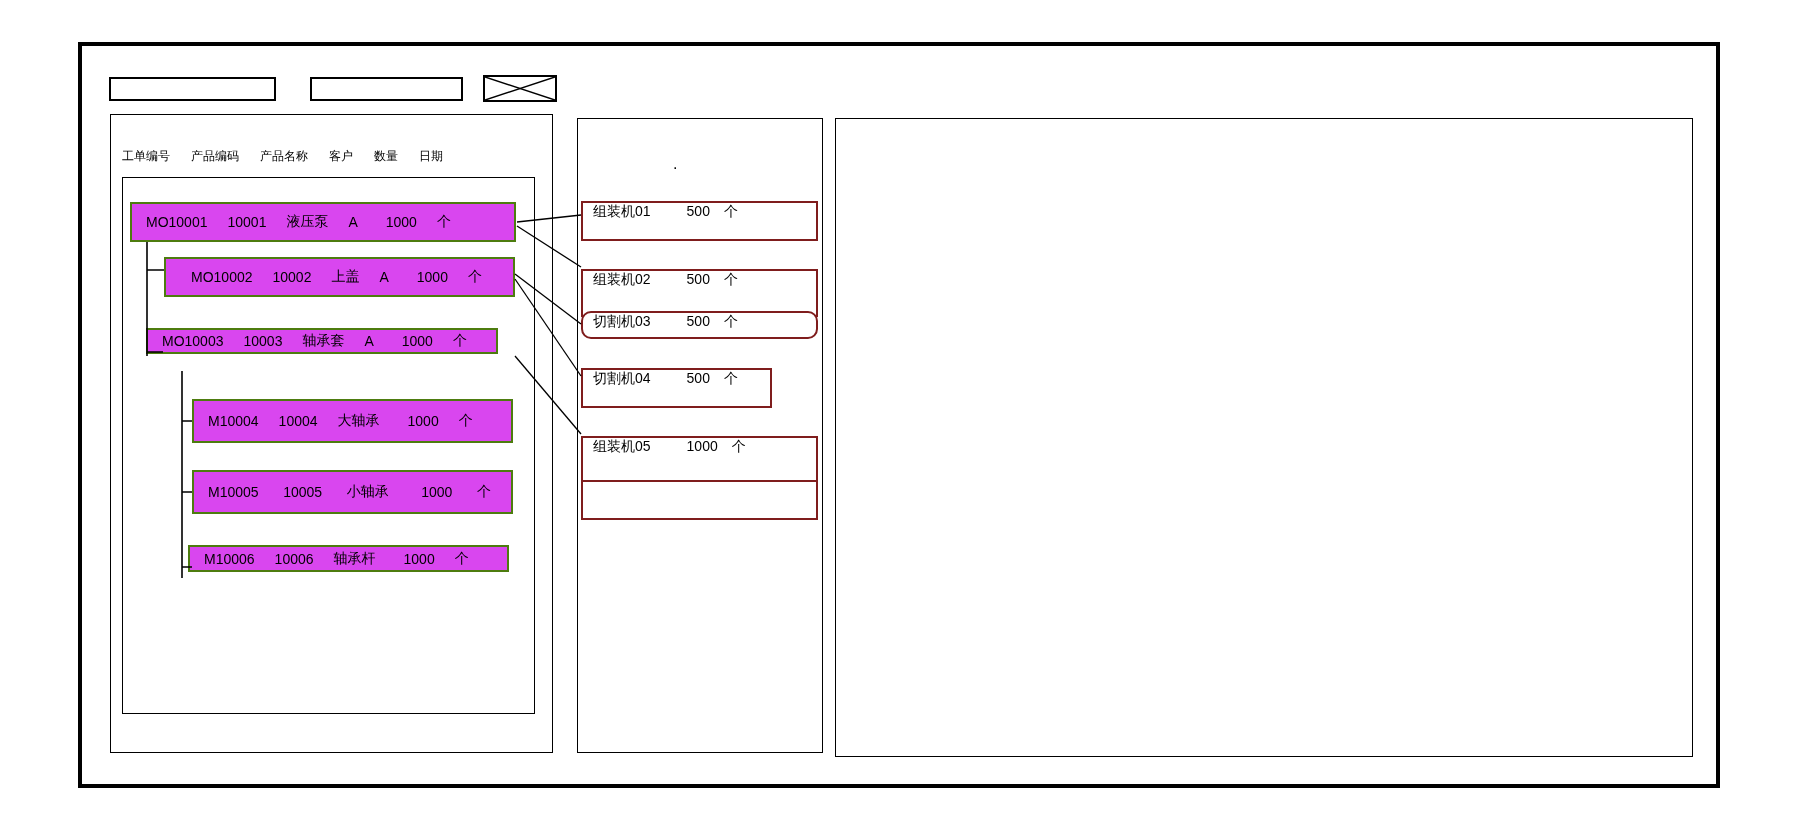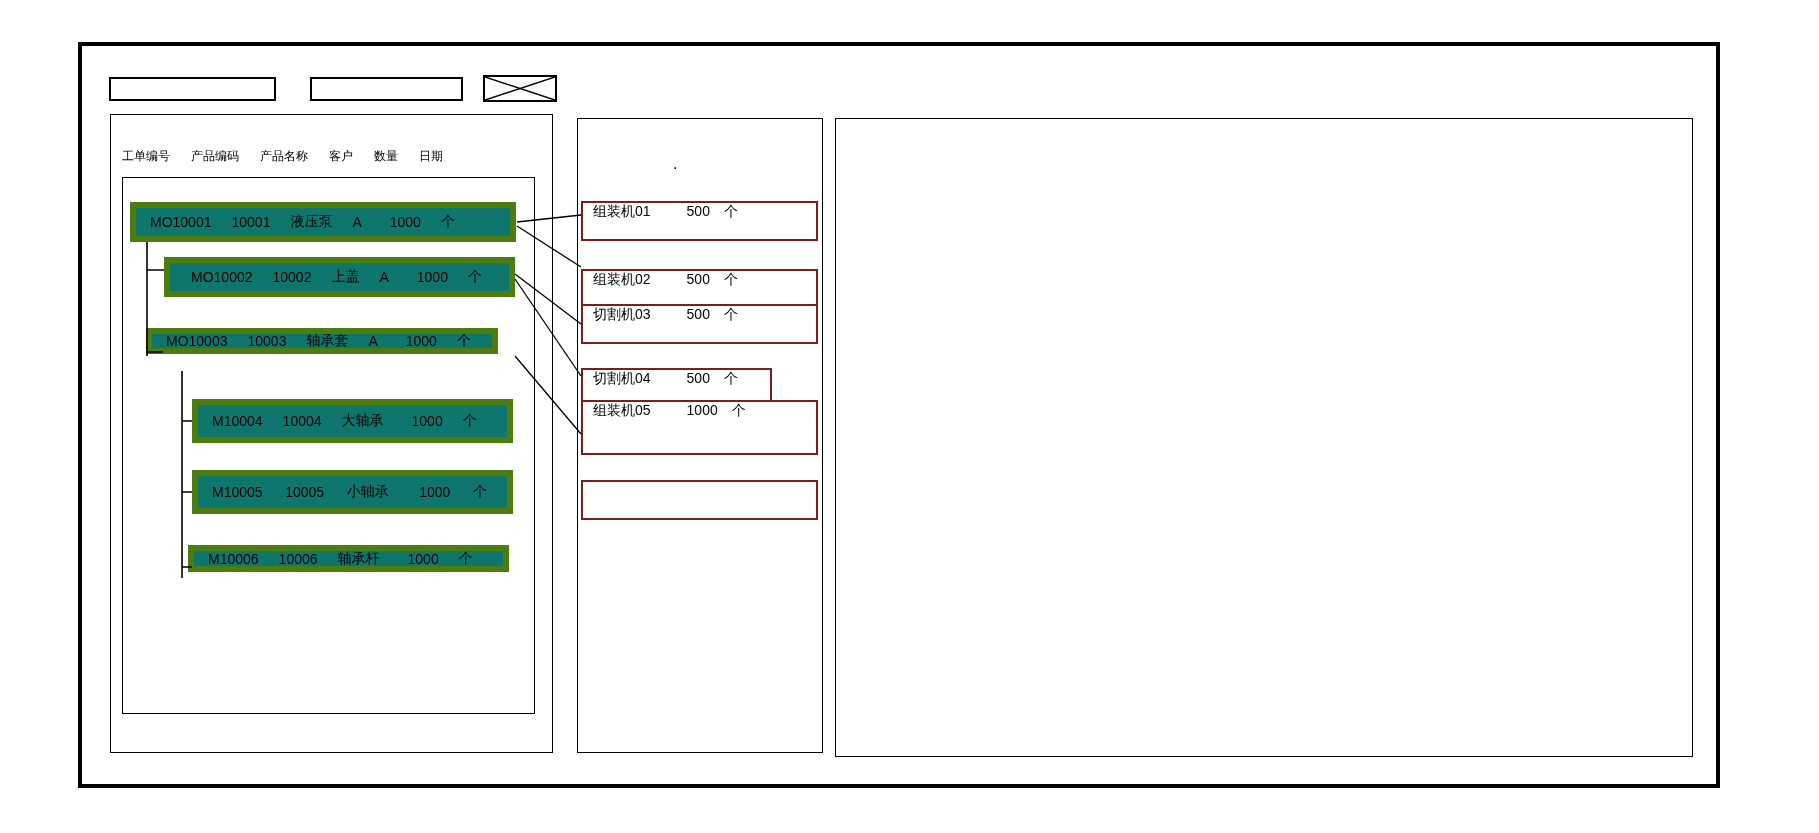--- a/index.html
+++ b/index.html
@@ -5,21 +5,21 @@
   html,body{margin:0;padding:0;background:#ffffff;}
   .canvas{
     position:relative;width:1819px;height:833px;background:#ffffff;
     font-family:"Liberation Sans","DejaVu Sans",sans-serif;color:#000;
     overflow:hidden;
   }
   .abs{position:absolute;box-sizing:border-box;}
   .frame{border:4px solid #000;background:#fff;}
   .box{border:2px solid #000;background:#fff;}
   .thinbox{border:1.5px solid #000;background:#fff;}
-  .rowbox{border:6px solid #4d7c0f;background:#0f766e;display:flex;align-items:center;
+  .rowbox{border:2px solid #4d7c0f;background:#d946ef;display:flex;align-items:center;
           font-size:14px;white-space:nowrap;overflow:hidden;}
   .rowbox .f{margin-right:20px;}
   .rowbox .f.first{margin-left:14px;}
   .rowbox .f.qty{margin-left:8px;}
   .machinebox{border:2px solid #7f1d1d;background:#fff;display:flex;align-items:flex-start;
           font-size:14px;white-space:nowrap;}
   .machinebox .f{margin-right:14px;}
   .machinebox .f.first{margin-left:10px;margin-right:36px;}
   .colheaders{display:flex;gap:21px;font-size:12px;white-space:nowrap;}
   .overlay{position:absolute;left:0;top:0;pointer-events:none;}
@@ -111,31 +111,31 @@
   <div class="abs machinebox" style="left:581px;top:201px;width:237px;height:40px;">
     <span class="f first">组装机01</span>
     <span class="f">500</span>
     <span class="f">个</span>
   </div>
   <div class="abs machinebox" style="left:581px;top:257px;width:237px;height:48px;margin-top:12px;">
     <span class="f first">组装机02</span>
     <span class="f">500</span>
     <span class="f">个</span>
   </div>
-  <div class="abs machinebox" style="left:581px;top:304px;width:237px;height:40px;">
+  <div class="abs machinebox" style="left:581px;top:311px;width:237px;height:28px;border-radius:10px;">
     <span class="f first">切割机03</span>
     <span class="f">500</span>
     <span class="f">个</span>
   </div>
   <div class="abs machinebox" style="left:581px;top:368px;width:191px;height:40px;">
     <span class="f first">切割机04</span>
     <span class="f">500</span>
     <span class="f">个</span>
   </div>
-  <div class="abs machinebox" style="left:581px;top:400px;width:237px;height:55px;">
+  <div class="abs machinebox" style="left:581px;top:436px;width:237px;height:55px;">
     <span class="f first">组装机05</span>
     <span class="f">1000</span>
     <span class="f">个</span>
   </div>
   <div class="abs machinebox" style="left:581px;top:480px;width:237px;height:40px;">
     <span class="f first"></span>
     <span class="f"></span>
     <span class="f"></span>
   </div>
 

